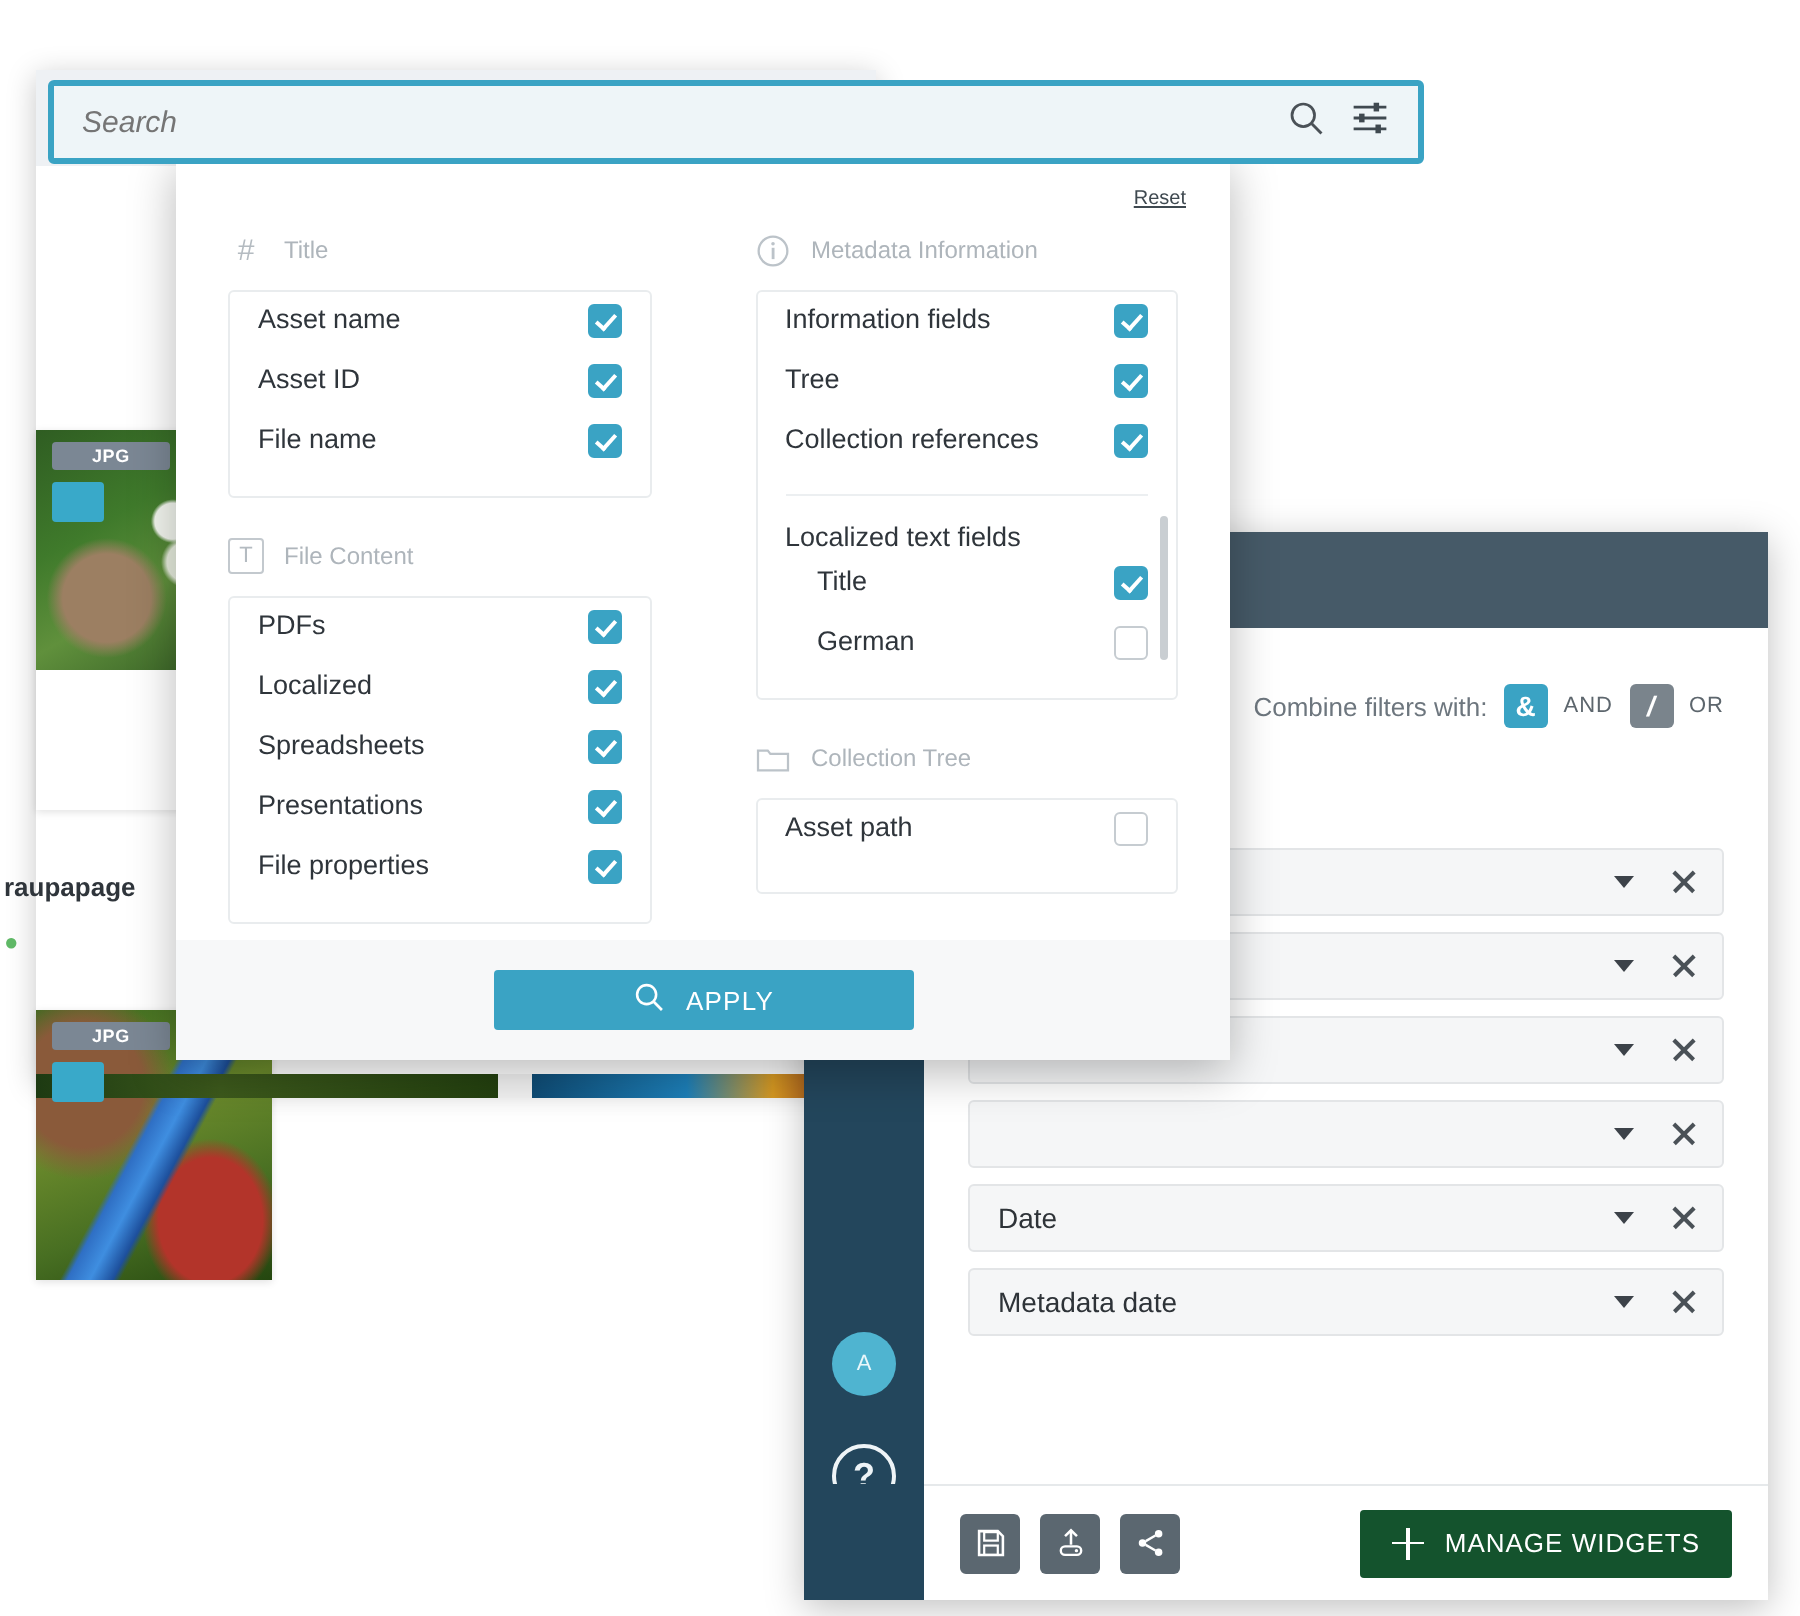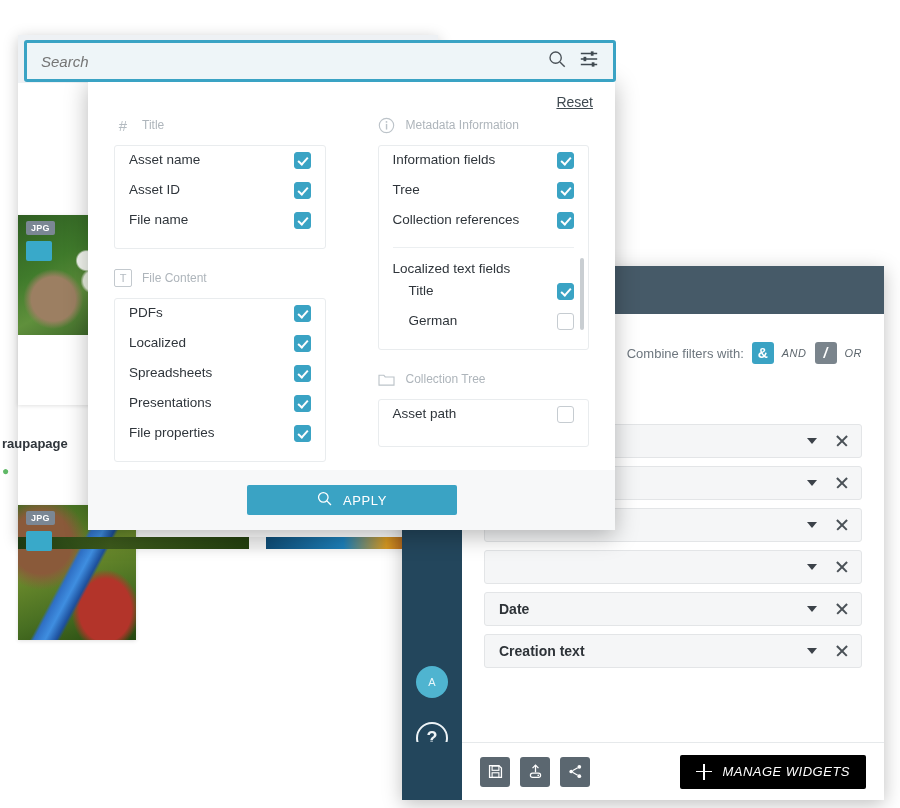--- a/index.html
+++ b/index.html
@@ -21,21 +21,21 @@
   }
   .dam-toolbar{position:absolute;left:0;top:0;width:100%;height:48px;background:#eef1f4;}
   .dam-subbar{position:absolute;left:0;top:48px;width:100%;height:52px;background:#ffffff;border-bottom:1px solid #e8ebee;}
   .dam-grid{position:absolute;left:0;top:100px;width:100%;bottom:0;background:#ffffff;}
 
   .asset-card{position:absolute;background:#ffffff;box-shadow:0 1px 4px rgba(0,0,0,.12);}
   .asset-thumb{position:absolute;left:0;top:0;width:100%;height:120px;overflow:hidden;}
   .badge-type{
     position:absolute;left:8px;top:6px;z-index:3;
     background:#7b8794;color:#fff;font-size:9px;font-weight:bold;
-    padding:2px 5px;border-radius:2px;letter-spacing:.3px;
+    padding:2px 20px;border-radius:2px;letter-spacing:.3px;
   }
   .badge-check{
     position:absolute;left:8px;top:26px;z-index:3;width:26px;height:20px;
     background:#39a9c9;border-radius:2px;
   }
 
   
   .ph-flower{
     width:100%;height:100%;
     background:
@@ -77,30 +77,30 @@
     position:absolute;right:22px;top:28px;display:flex;align-items:center;gap:8px;
     font-size:13px;color:#6d767e;text-align:right;
   }
   .op-chip{
     width:22px;height:22px;border-radius:3px;color:#fff;
     display:flex;align-items:center;justify-content:center;
     font-size:14px;font-weight:bold;
   }
   .op-and{background:#3aa3c4;}
   .op-or{background:#7a848c;font-style:italic;}
-  .op-label{font-size:11px;color:#5d666d;letter-spacing:.5px;font-style:italic;}
+  .op-label{font-size:11px;color:#5d666d;letter-spacing:.5px;}
 
   .filter-rows{position:absolute;left:22px;right:22px;top:110px;}
   .filter-row{
     position:relative;height:32px;margin-bottom:8px;
     background:#f5f6f7;border:1px solid #e3e5e7;border-radius:3px;
     display:flex;align-items:center;
   }
   .filter-row .fr-label{
-    font-size:14px;color:#2e3338;font-weight:bold;padding-left:14px;flex:1;
+    font-size:14px;color:#2e3338;font-weight:normal;padding-left:14px;flex:1;
     white-space:nowrap;overflow:hidden;
   }
   .caret{
     width:0;height:0;margin-right:16px;
     border-left:5px solid transparent;border-right:5px solid transparent;border-top:6px solid #3c4249;
   }
   .xbtn{
     width:18px;height:18px;margin-right:10px;position:relative;flex:none;
   }
   .xbtn:before,.xbtn:after{
@@ -125,53 +125,53 @@
     position:absolute;left:60px;right:0;bottom:0;height:58px;background:#ffffff;
     border-top:1px solid #e6e9eb;display:flex;align-items:center;padding:0 18px;
     box-sizing:border-box;
   }
   .foot-icons{display:flex;gap:10px;}
   .foot-icon{
     width:30px;height:30px;background:#5b6770;border-radius:3px;
     display:flex;align-items:center;justify-content:center;
   }
   .manage-btn{
-    margin-left:auto;height:34px;background:#000000;color:#fff;
+    margin-left:auto;height:34px;background:#14532d;color:#fff;
     display:flex;align-items:center;gap:10px;padding:0 16px;border-radius:2px;
-    font-size:13px;letter-spacing:.5px;font-style:italic;
+    font-size:13px;letter-spacing:.5px;
   }
   .plus{position:relative;width:16px;height:16px;}
   .plus:before,.plus:after{content:"";position:absolute;background:#fff;}
   .plus:before{left:0;top:7px;width:16px;height:1.8px;}
   .plus:after{top:0;left:7px;height:16px;width:1.8px;}
   .rw-footer-strip{
     position:absolute;left:0;bottom:0;width:60px;height:58px;background:#23465c;
   }
 
   
   .search-bar{
-    position:absolute;left:24px;top:40px;width:592px;height:42px;
+    position:absolute;left:24px;top:40px;width:688px;height:42px;
     background:#eef5f8;border:3px solid #3aa3c4;border-radius:3px;
     display:flex;align-items:center;box-sizing:border-box;
     z-index:30;
   }
   .search-input{
     flex:1;border:0;background:transparent;outline:none;
     font-family:"Liberation Sans", sans-serif;
     font-size:15px;font-style:italic;color:#7b858c;padding-left:14px;
   }
   .search-icons{display:flex;align-items:center;gap:12px;padding-right:14px;}
 
   .filter-popup{
     position:absolute;left:88px;top:78px;width:527px;height:452px;
     background:#ffffff;box-shadow:0 6px 22px rgba(0,0,0,.28);
     z-index:25;
   }
   .reset-link{
-    position:absolute;right:22px;top:16px;font-size:14px;color:#3f4950;
+    position:absolute;right:22px;top:16px;font-size:10px;color:#3f4950;
     text-decoration:underline;
   }
   .cols{position:absolute;left:0;top:38px;right:0;bottom:60px;display:flex;}
   .col{flex:1;padding:0 26px;box-sizing:border-box;position:relative;}
 
   .sec-head{display:flex;align-items:center;gap:10px;margin-bottom:11px;}
   .sec-ico{
     width:18px;height:18px;color:#b4bbc1;
     display:flex;align-items:center;justify-content:center;font-size:15px;flex:none;
   }
@@ -294,21 +294,21 @@
             <span class="fr-label"></span>
             <span class="caret"></span>
             <span class="xbtn"></span>
           </div>
           <div class="filter-row">
             <span class="fr-label">Date</span>
             <span class="caret"></span>
             <span class="xbtn"></span>
           </div>
           <div class="filter-row">
-            <span class="fr-label">Creation text</span>
+            <span class="fr-label">Metadata date</span>
             <span class="caret"></span>
             <span class="xbtn"></span>
           </div>
         </div>
       </div>
     </div>
 
     <div class="rw-footer-strip"></div>
     <div class="rw-footer">
       <div class="foot-icons">

